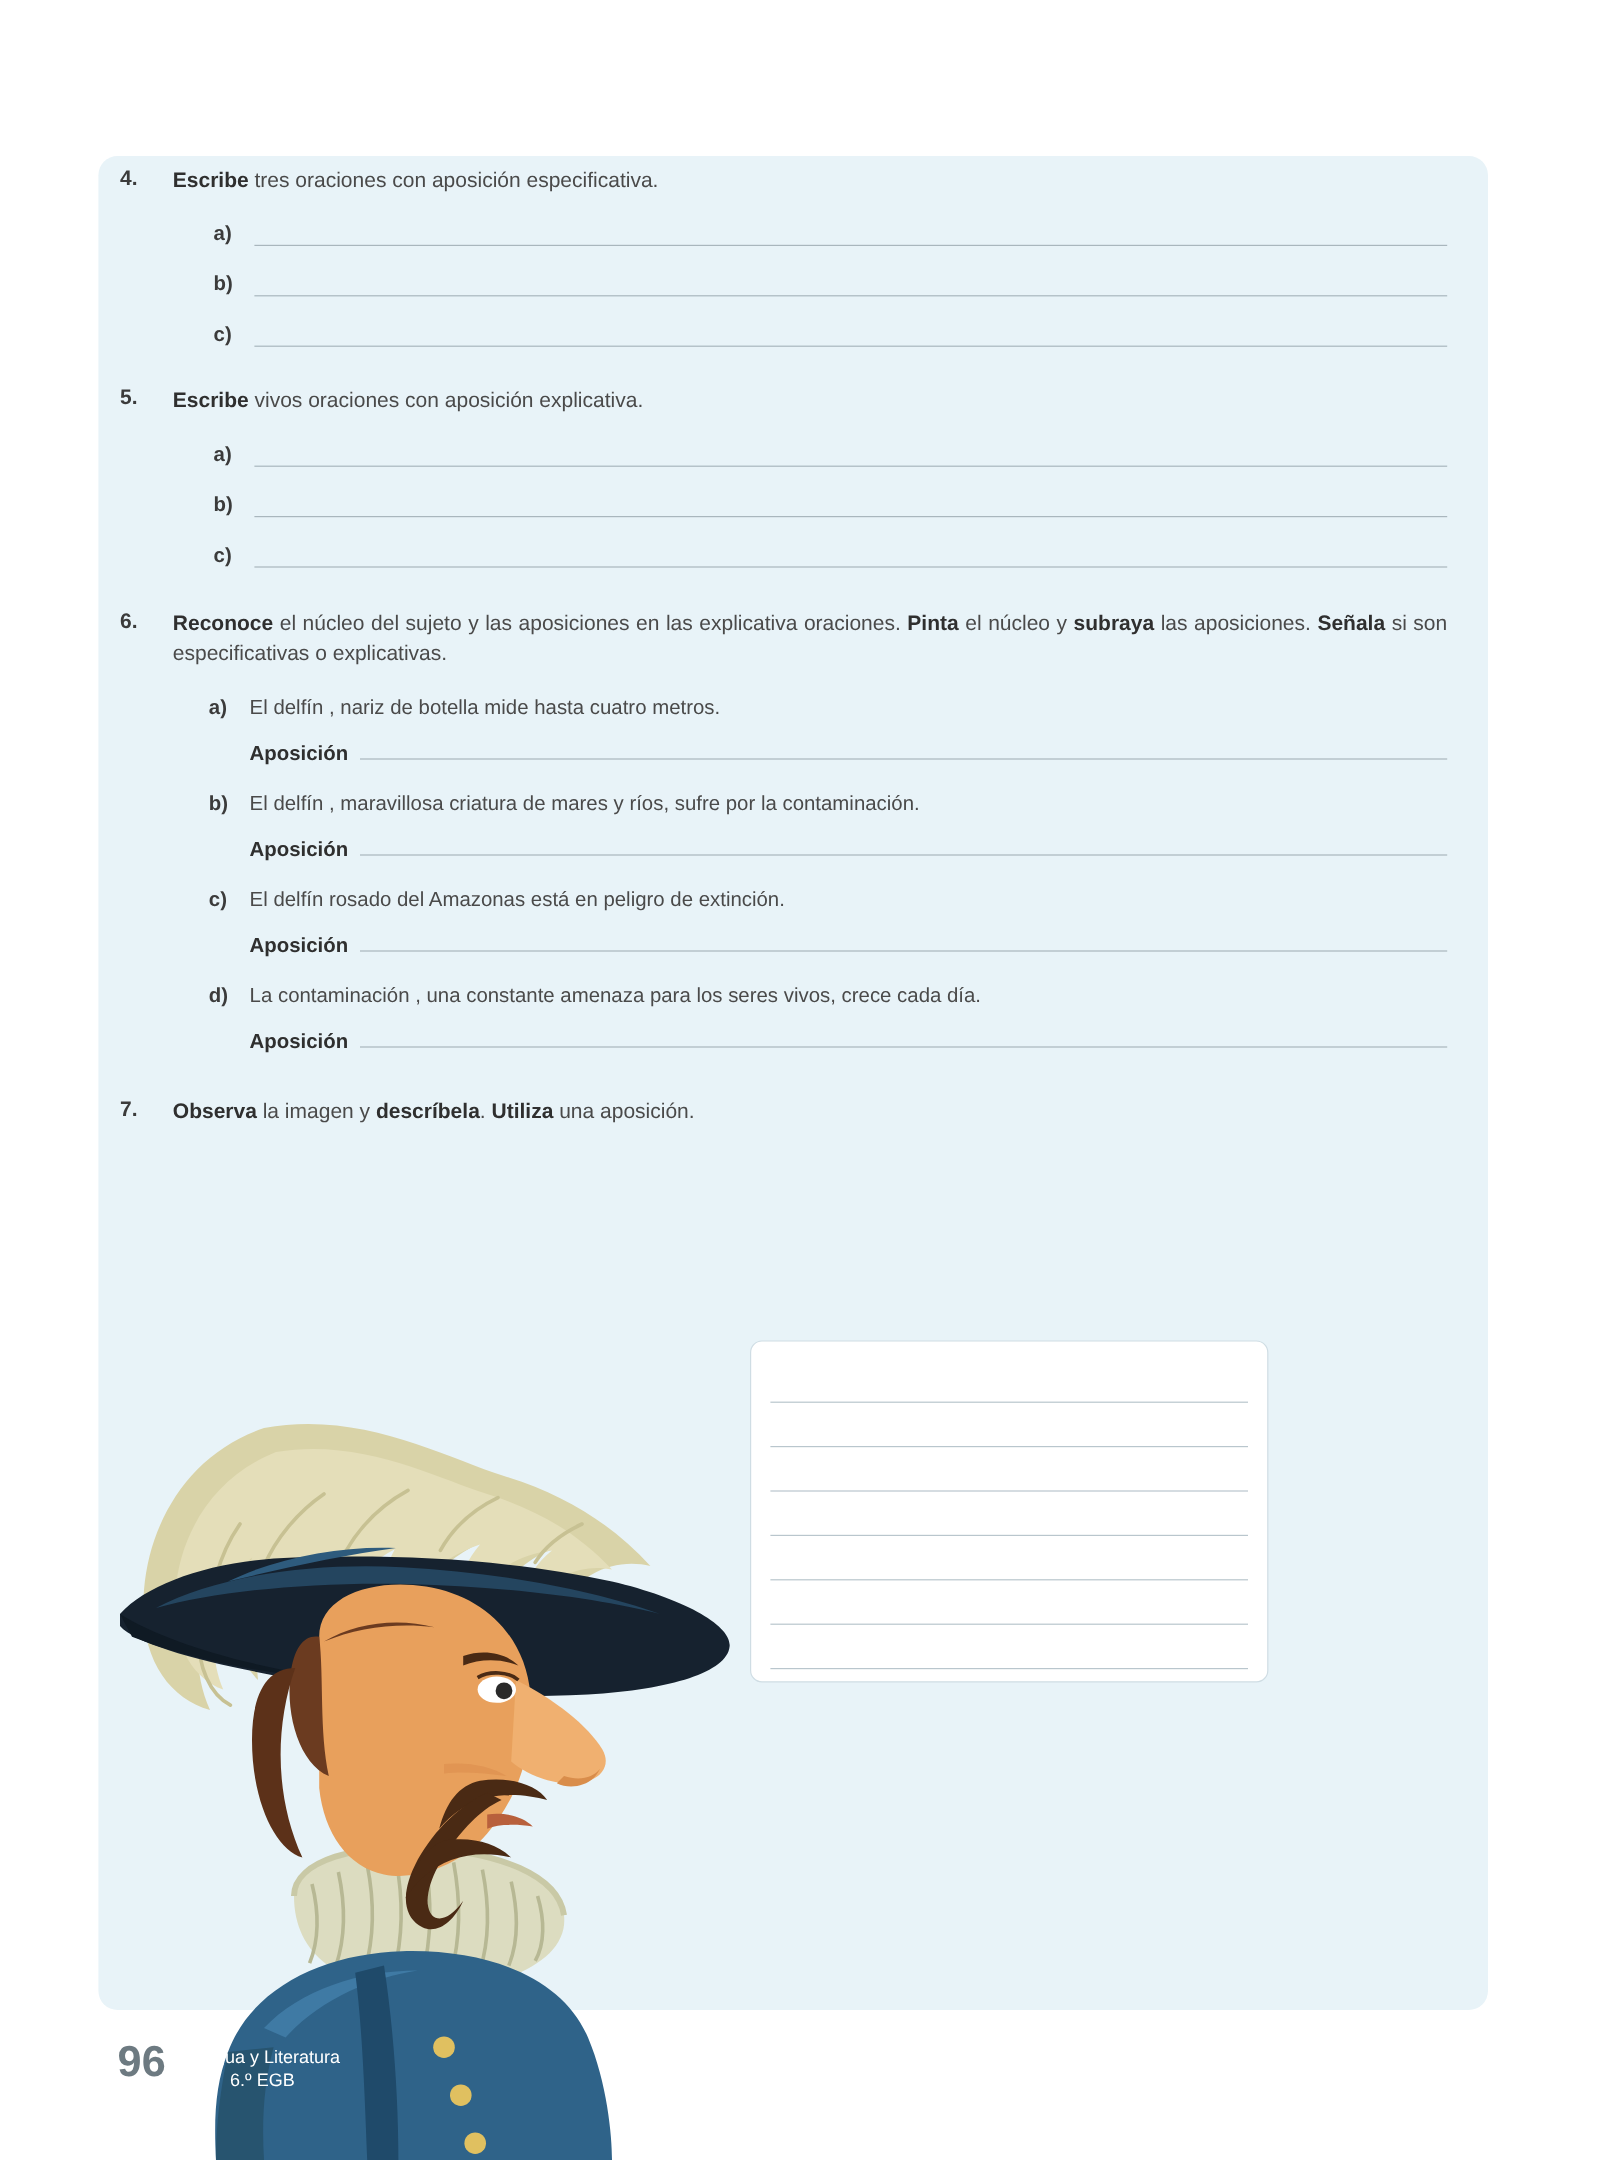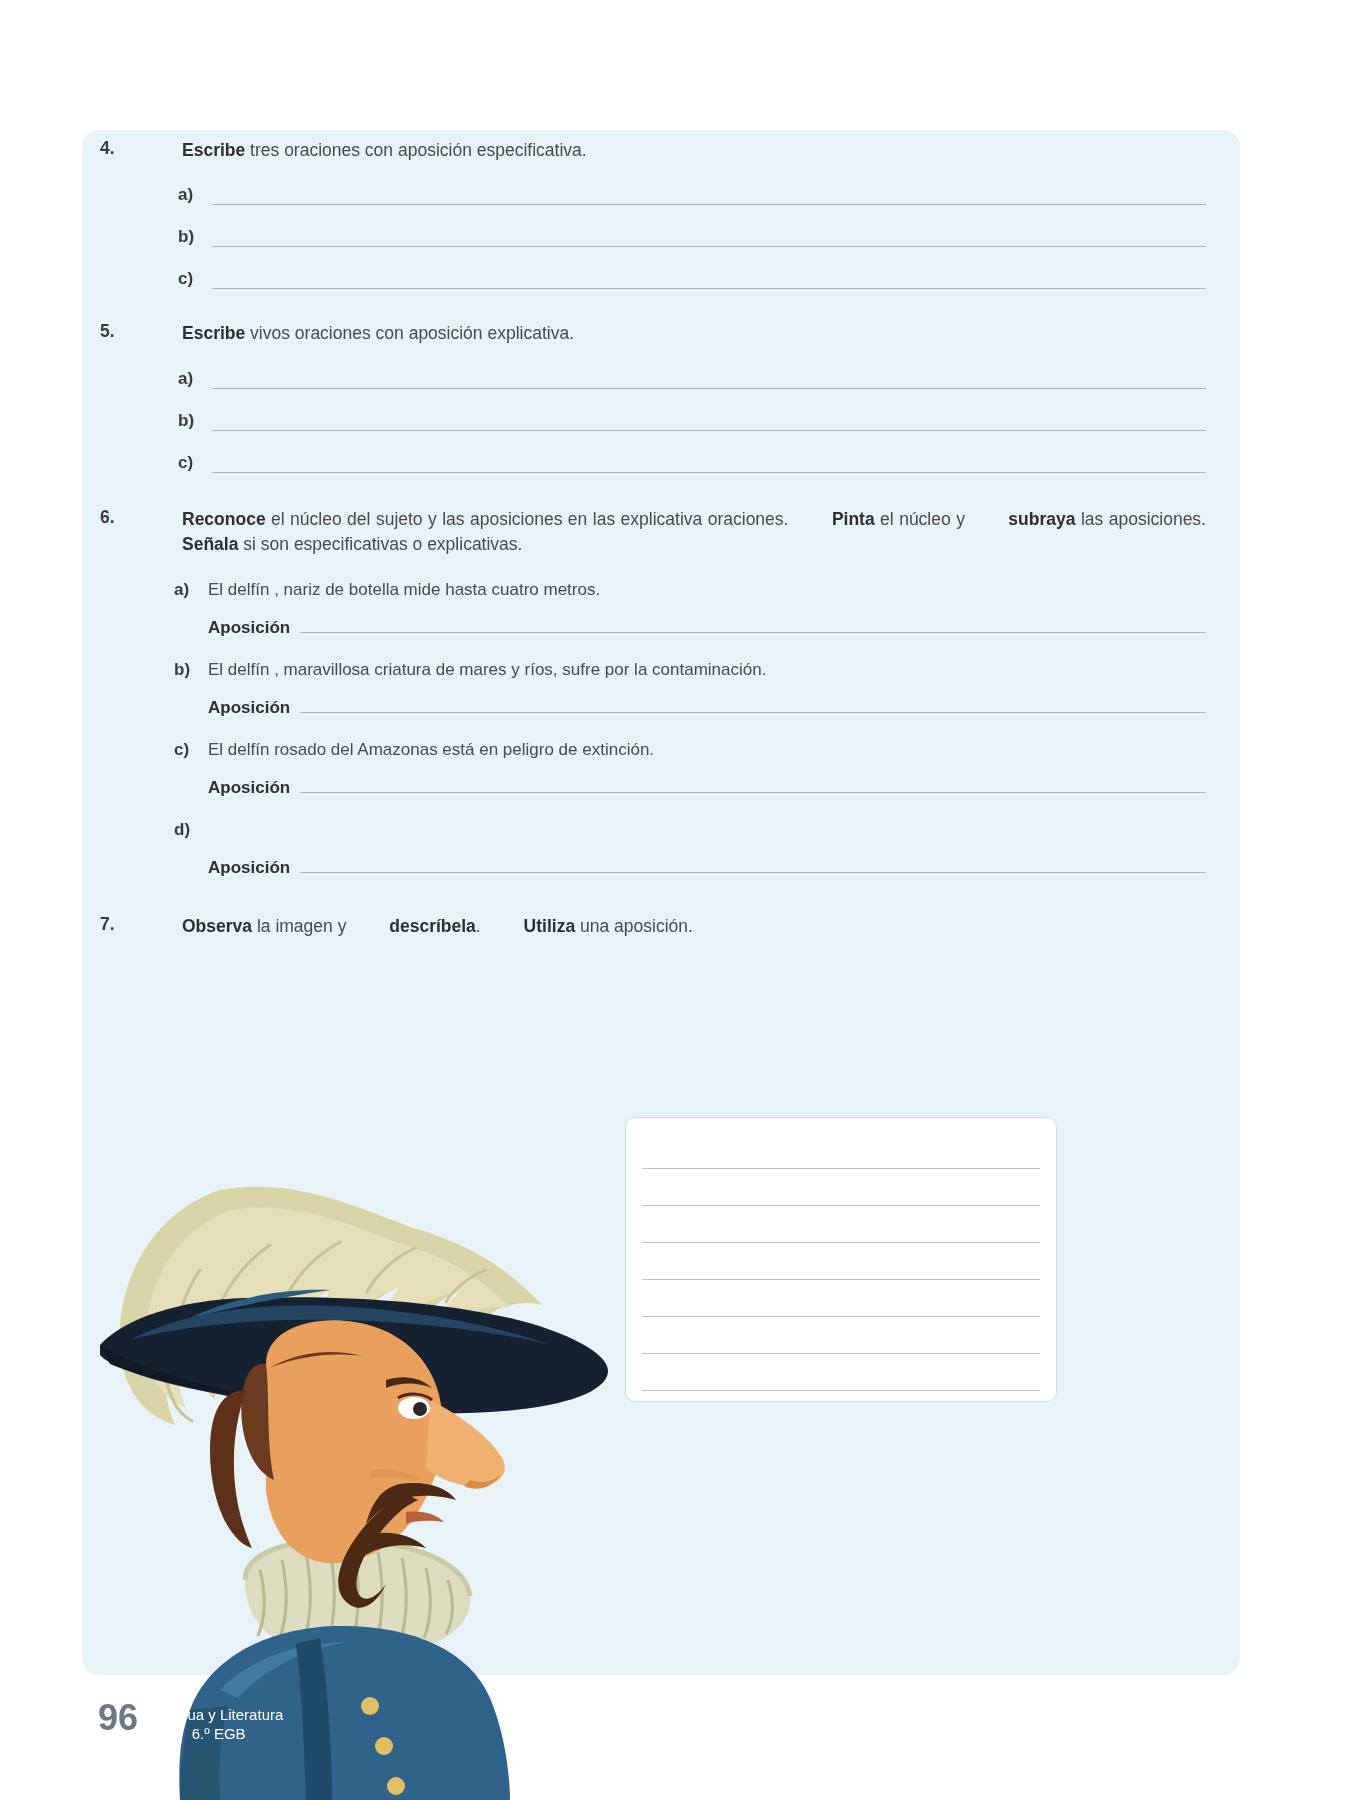--- a/index.html
+++ b/index.html
@@ -53,21 +53,21 @@
     top: 0;
     font-weight: bold;
     font-size: 17.5px;
     color: #3b3b3b;
   }
   .ex-text {
     font-size: 17.5px;
     line-height: 1.45;
     color: #4a4a4a;
   }
-  .ex-text b { color: #2f2f2f; margin-left: 38px; }
+  .ex-text b { color: #2f2f2f; }
   .justify { text-align: justify; }
 
   
   .ans-row {
     display: flex;
     align-items: flex-end;
     margin-top: 22px;
     padding-left: 34px;
   }
   .ans-label {
@@ -238,20 +238,21 @@
         <span class="sub-label">c)</span>
         <span>El delfín rosado del Amazonas está en peligro de extinción.</span>
       </div>
       <div class="apos-row">
         <span class="apos-word">Aposición</span>
         <span class="rule"></span>
       </div>
 
       <div class="sub-item">
         <span class="sub-label">d)</span>
+        <span>La contaminación , una constante amenaza para los seres vivos, crece cada día.</span>
       </div>
       <div class="apos-row">
         <span class="apos-word">Aposición</span>
         <span class="rule"></span>
       </div>
     </div>
 
     <div class="ex" style="margin-top:36px;">
       <span class="ex-num">7.</span>
       <div class="ex-text">

